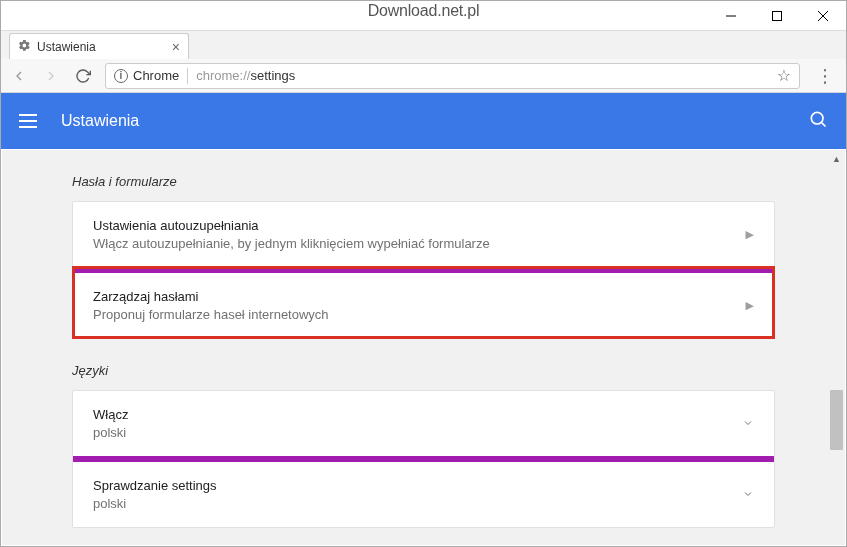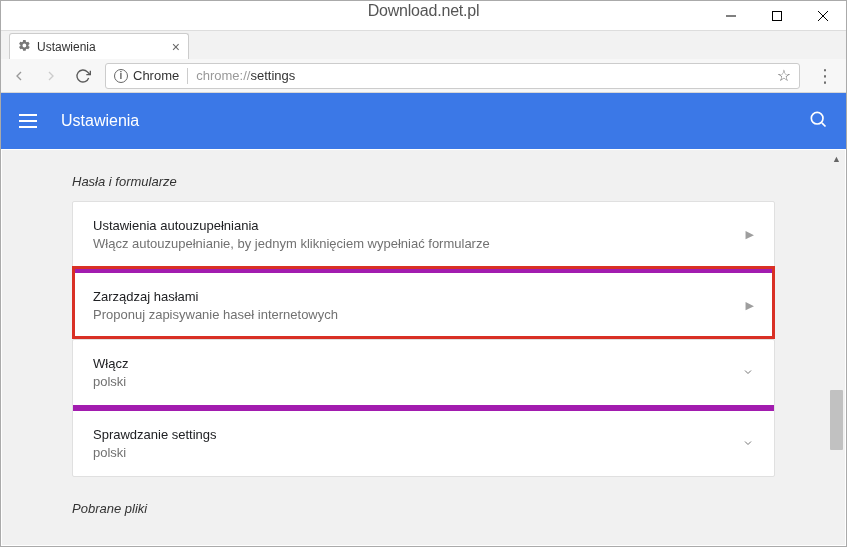--- a/index.html
+++ b/index.html
@@ -147,26 +147,27 @@
       <div class="row">
         <div class="row-text">
           <div class="row-title">Ustawienia autouzupełniania</div>
           <div class="row-sub">Włącz autouzupełnianie, by jednym kliknięciem wypełniać formularze</div>
         </div>
         <div class="row-arrow">▶</div>
       </div>
       <div class="row highlight">
         <div class="row-text">
           <div class="row-title">Zarządzaj hasłami</div>
-          <div class="row-sub">Proponuj zapisywanie haseł internetowych</div>
+          <div class="row-sub">Proponuj formularze haseł internetowych</div>
         </div>
         <div class="row-arrow">▶</div>
       </div>
     </div>
 
+    <div class="section-title">Języki</div>
     <div class="card">
       <div class="row">
         <div class="row-text">
           <div class="row-title">Włącz</div>
           <div class="row-sub">polski</div>
         </div>
         <div class="row-arrow expand"><svg width="12" height="12" viewBox="0 0 24 24" fill="none" stroke="#757575" stroke-width="2">
               <polyline points="6 9 12 15 18 9"></polyline>
             </svg></div>
       </div>

